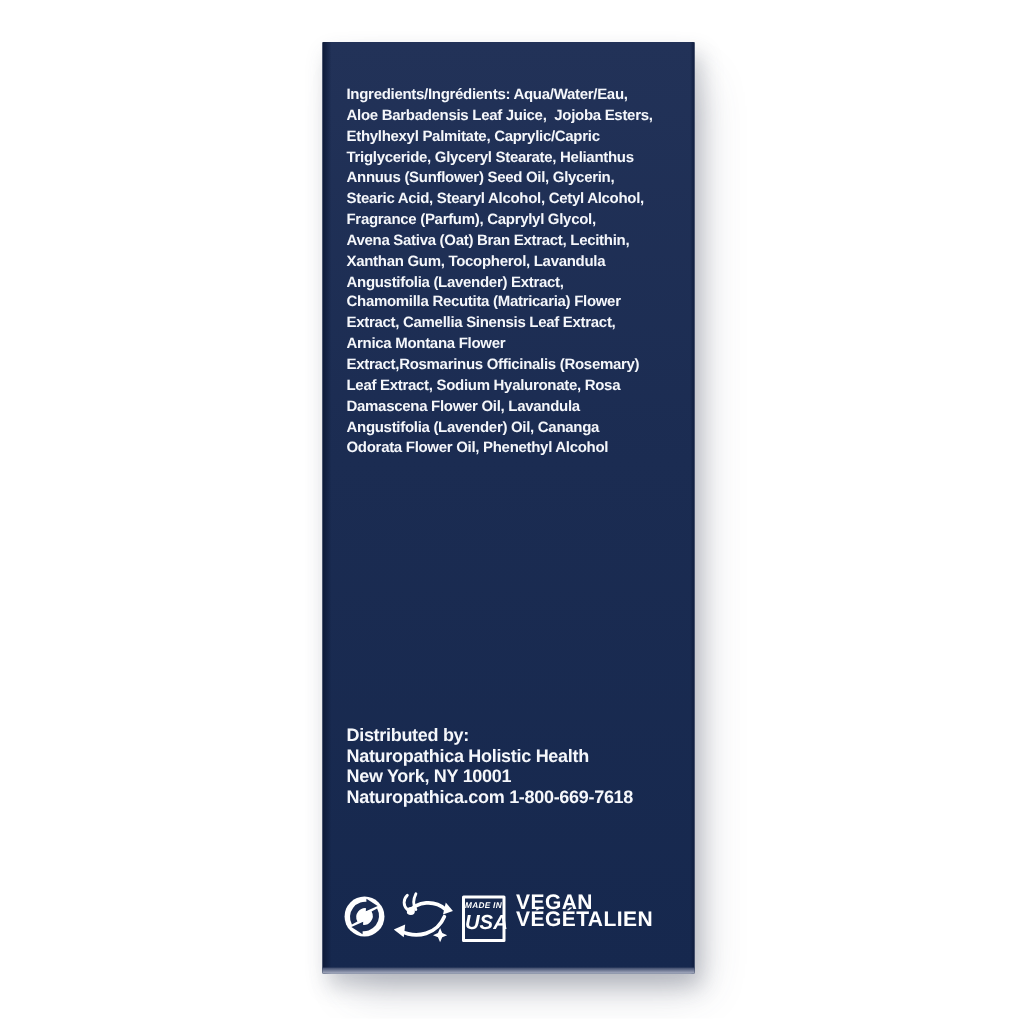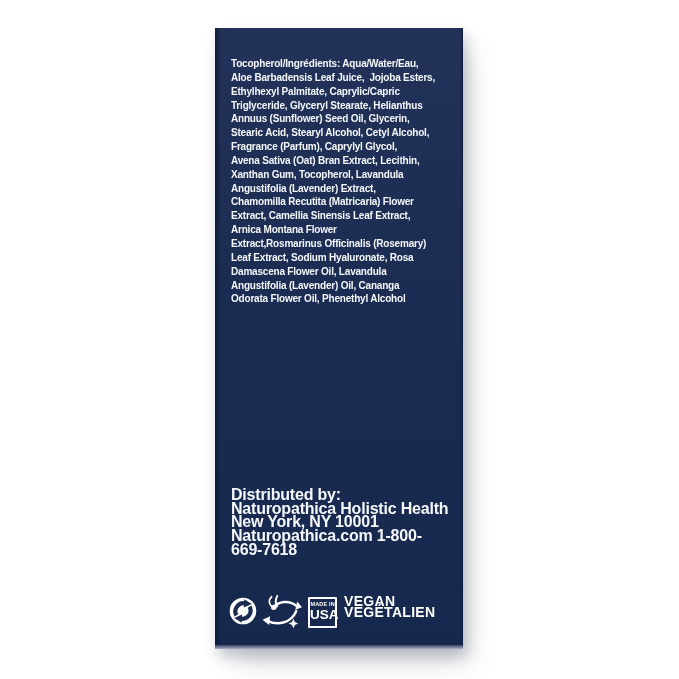--- a/index.html
+++ b/index.html
@@ -37,37 +37,38 @@
     font-weight:700;
     letter-spacing:-0.2px;
   }
   .ingredients{
     left:16px;top:19px;width:228px;
     font-size:10px;line-height:13.85px;
   }
   .ingredients .lead{font-weight:700;}
   .distributor{
     left:16px;top:444px;width:220px;
-    font-size:16px;line-height:13.7px;
+    font-size:12px;line-height:13.7px;
   }
   .recycled{
     left:16px;top:510px;width:220px;
     font-size:10px;line-height:13.7px;
   }
   .icons-row{
     position:absolute;left:14px;top:566px;width:230px;height:40px;
   }
   .icon-abs{position:absolute;}
   .usa-badge{
     left:79px;top:3px;
     width:25px;height:27px;
     border:2px solid #ffffff;
     border-radius:1px;
-    text-align:right;
+    text-align:left;
     color:#ffffff;
+    font-style:italic;
   }
   .usa-top{
     display:block;
     font-size:5.5px;line-height:8px;
     font-weight:700;letter-spacing:0.2px;
     margin-top:1px;
   }
   .usa-bottom{
     display:block;
     font-size:13.5px;line-height:13px;
@@ -83,21 +84,21 @@
 </style>
 </head>
 <body>
 
 <div class="scene">
   <div class="box">
     <div class="box-left-edge"></div>
     <div class="box-right-edge"></div>
     <div class="box-bottom-edge"></div>
 
-    <p class="txt ingredients"><span class="lead">Tocopherol/Ingrédients:</span><span> Aqua/Water/Eau,
+    <p class="txt ingredients"><span class="lead">Ingredients/Ingrédients:</span><span> Aqua/Water/Eau,
 Aloe Barbadensis Leaf Juice,  Jojoba Esters,
 Ethylhexyl Palmitate, Caprylic/Capric
 Triglyceride, Glyceryl Stearate, Helianthus
 Annuus (Sunflower) Seed Oil, Glycerin,
 Stearic Acid, Stearyl Alcohol, Cetyl Alcohol,
 Fragrance (Parfum), Caprylyl Glycol,
 Avena Sativa (Oat) Bran Extract, Lecithin,
 Xanthan Gum, Tocopherol, Lavandula
 Angustifolia (Lavender) Extract,
 Chamomilla Recutita (Matricaria) Flower

